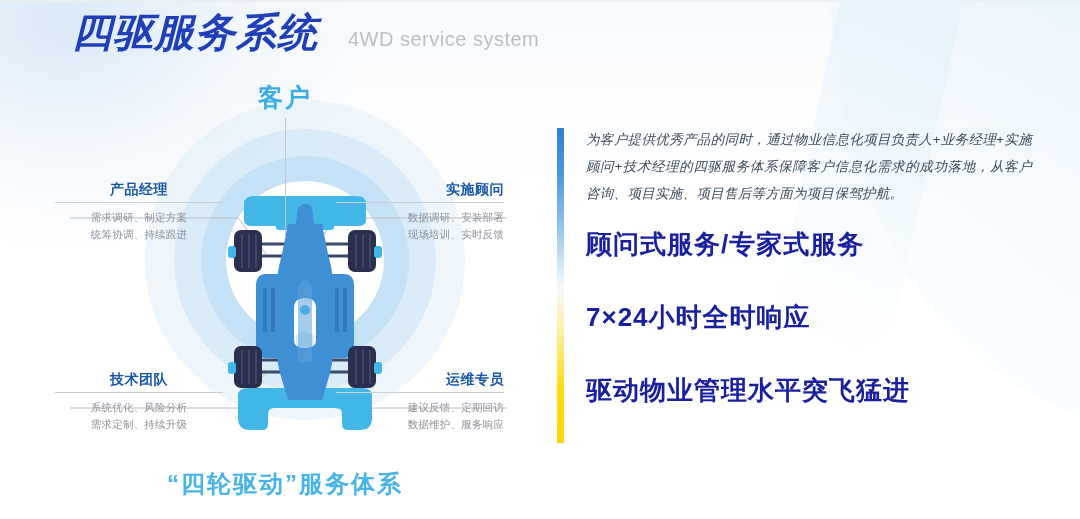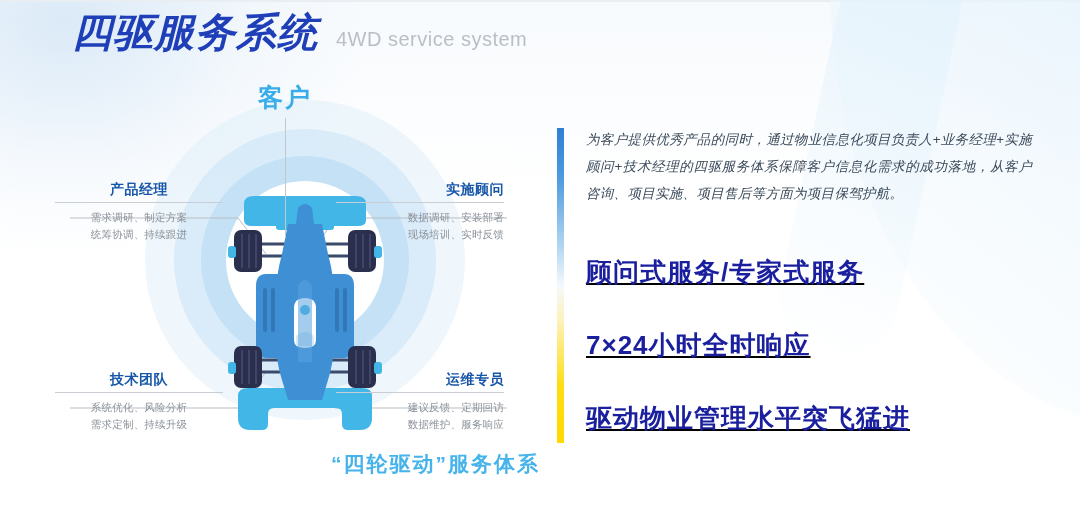--- a/index.html
+++ b/index.html
@@ -52,21 +52,21 @@
     background: #e9eef3;
   }
 
   
   .header {
     position: absolute;
     left: 72px;
     top: 12px;
     display: flex;
     align-items: baseline;
-    gap: 18px;
+    gap: 30px;
   }
   .title-cn {
     font-size: 40px;
     font-weight: bold;
     font-style: italic;
     letter-spacing: 1px;
     color: #1f3fb8;
     line-height: 1;
     white-space: nowrap;
   }
@@ -166,24 +166,24 @@
   .customer .c-stem {
     width: 1px;
     height: 120px;
     background: #c2c7cd;
     margin: 6px auto 0;
   }
 
   .caption {
     position: absolute;
     left: 0;
-    top: 378px;
+    top: 396px;
     width: 510px;
-    text-align: right;
-    font-size: 21px;
+    text-align: center;
+    font-size: 24px;
     font-weight: bold;
     color: #46b4ea;
     letter-spacing: 2px;
   }
 
   
   .accent-bar {
     position: absolute;
     left: 557px;
     top: 128px;
@@ -208,22 +208,21 @@
   }
   .paragraph {
     font-size: 13.5px;
     color: #3b4a5a;
     line-height: 2.0;
     letter-spacing: 0.3px;
     text-align: justify;
     font-style: italic;
   }
   .headlines {
-    margin-top: 50px;
-    text-decoration: underline;
+    margin-top: 22px;
   }
   .headline {
     font-size: 26px;
     font-weight: bold;
     color: #1a1f9e;
     letter-spacing: 1px;
     line-height: 1.2;
     margin-bottom: 42px;
     white-space: nowrap;
   }

